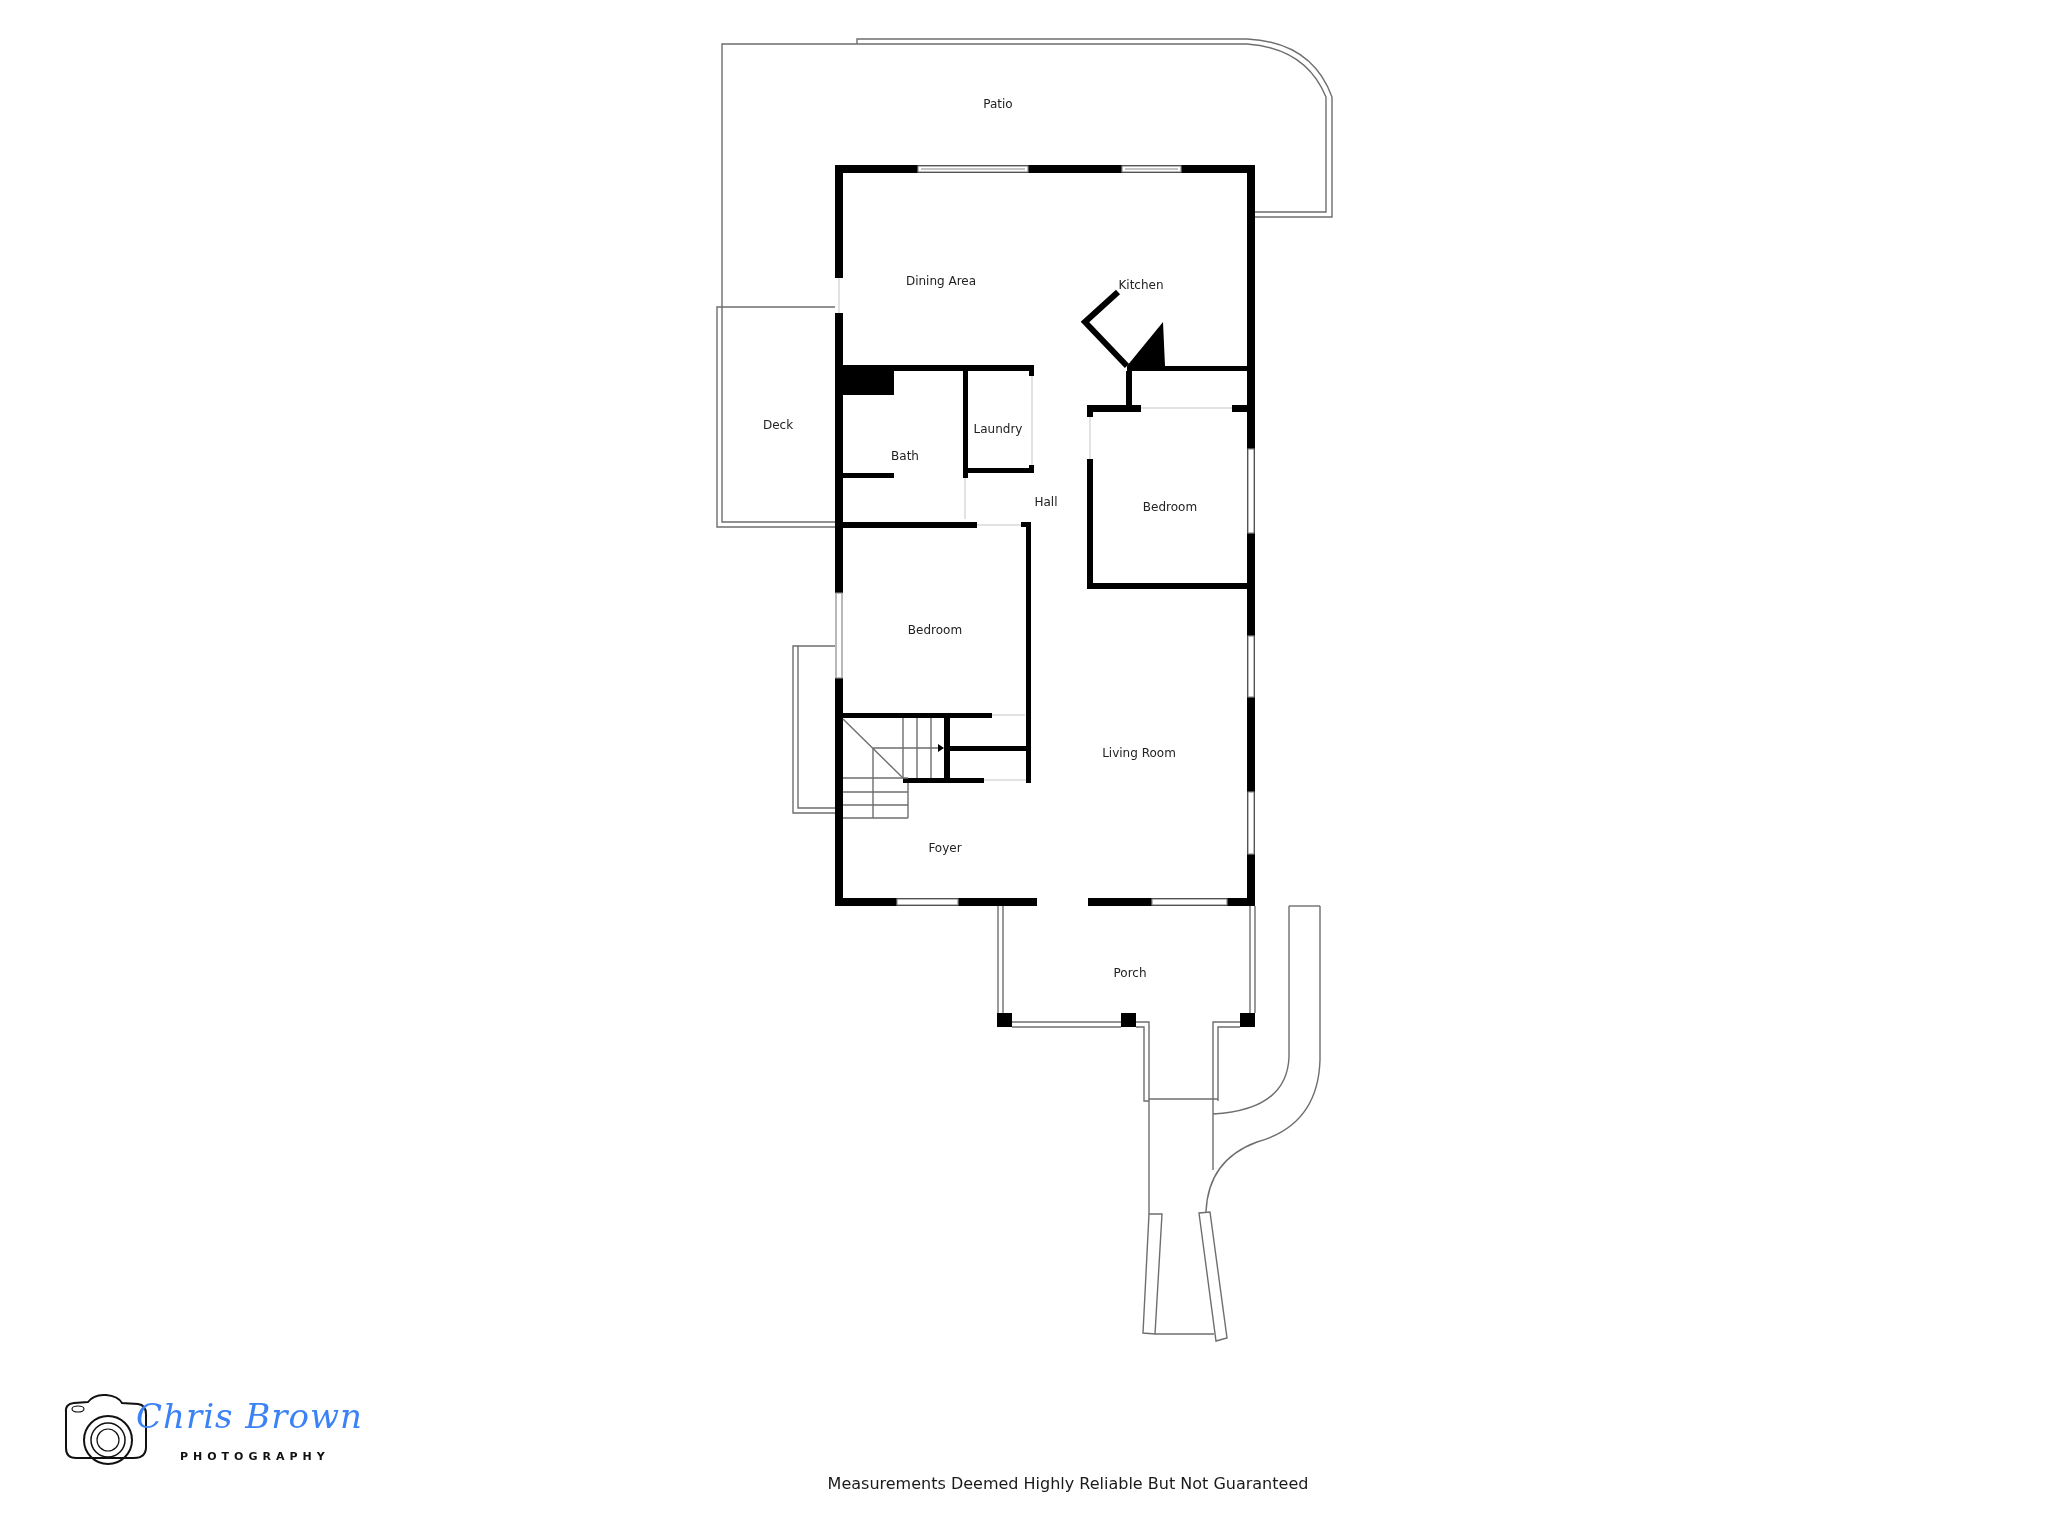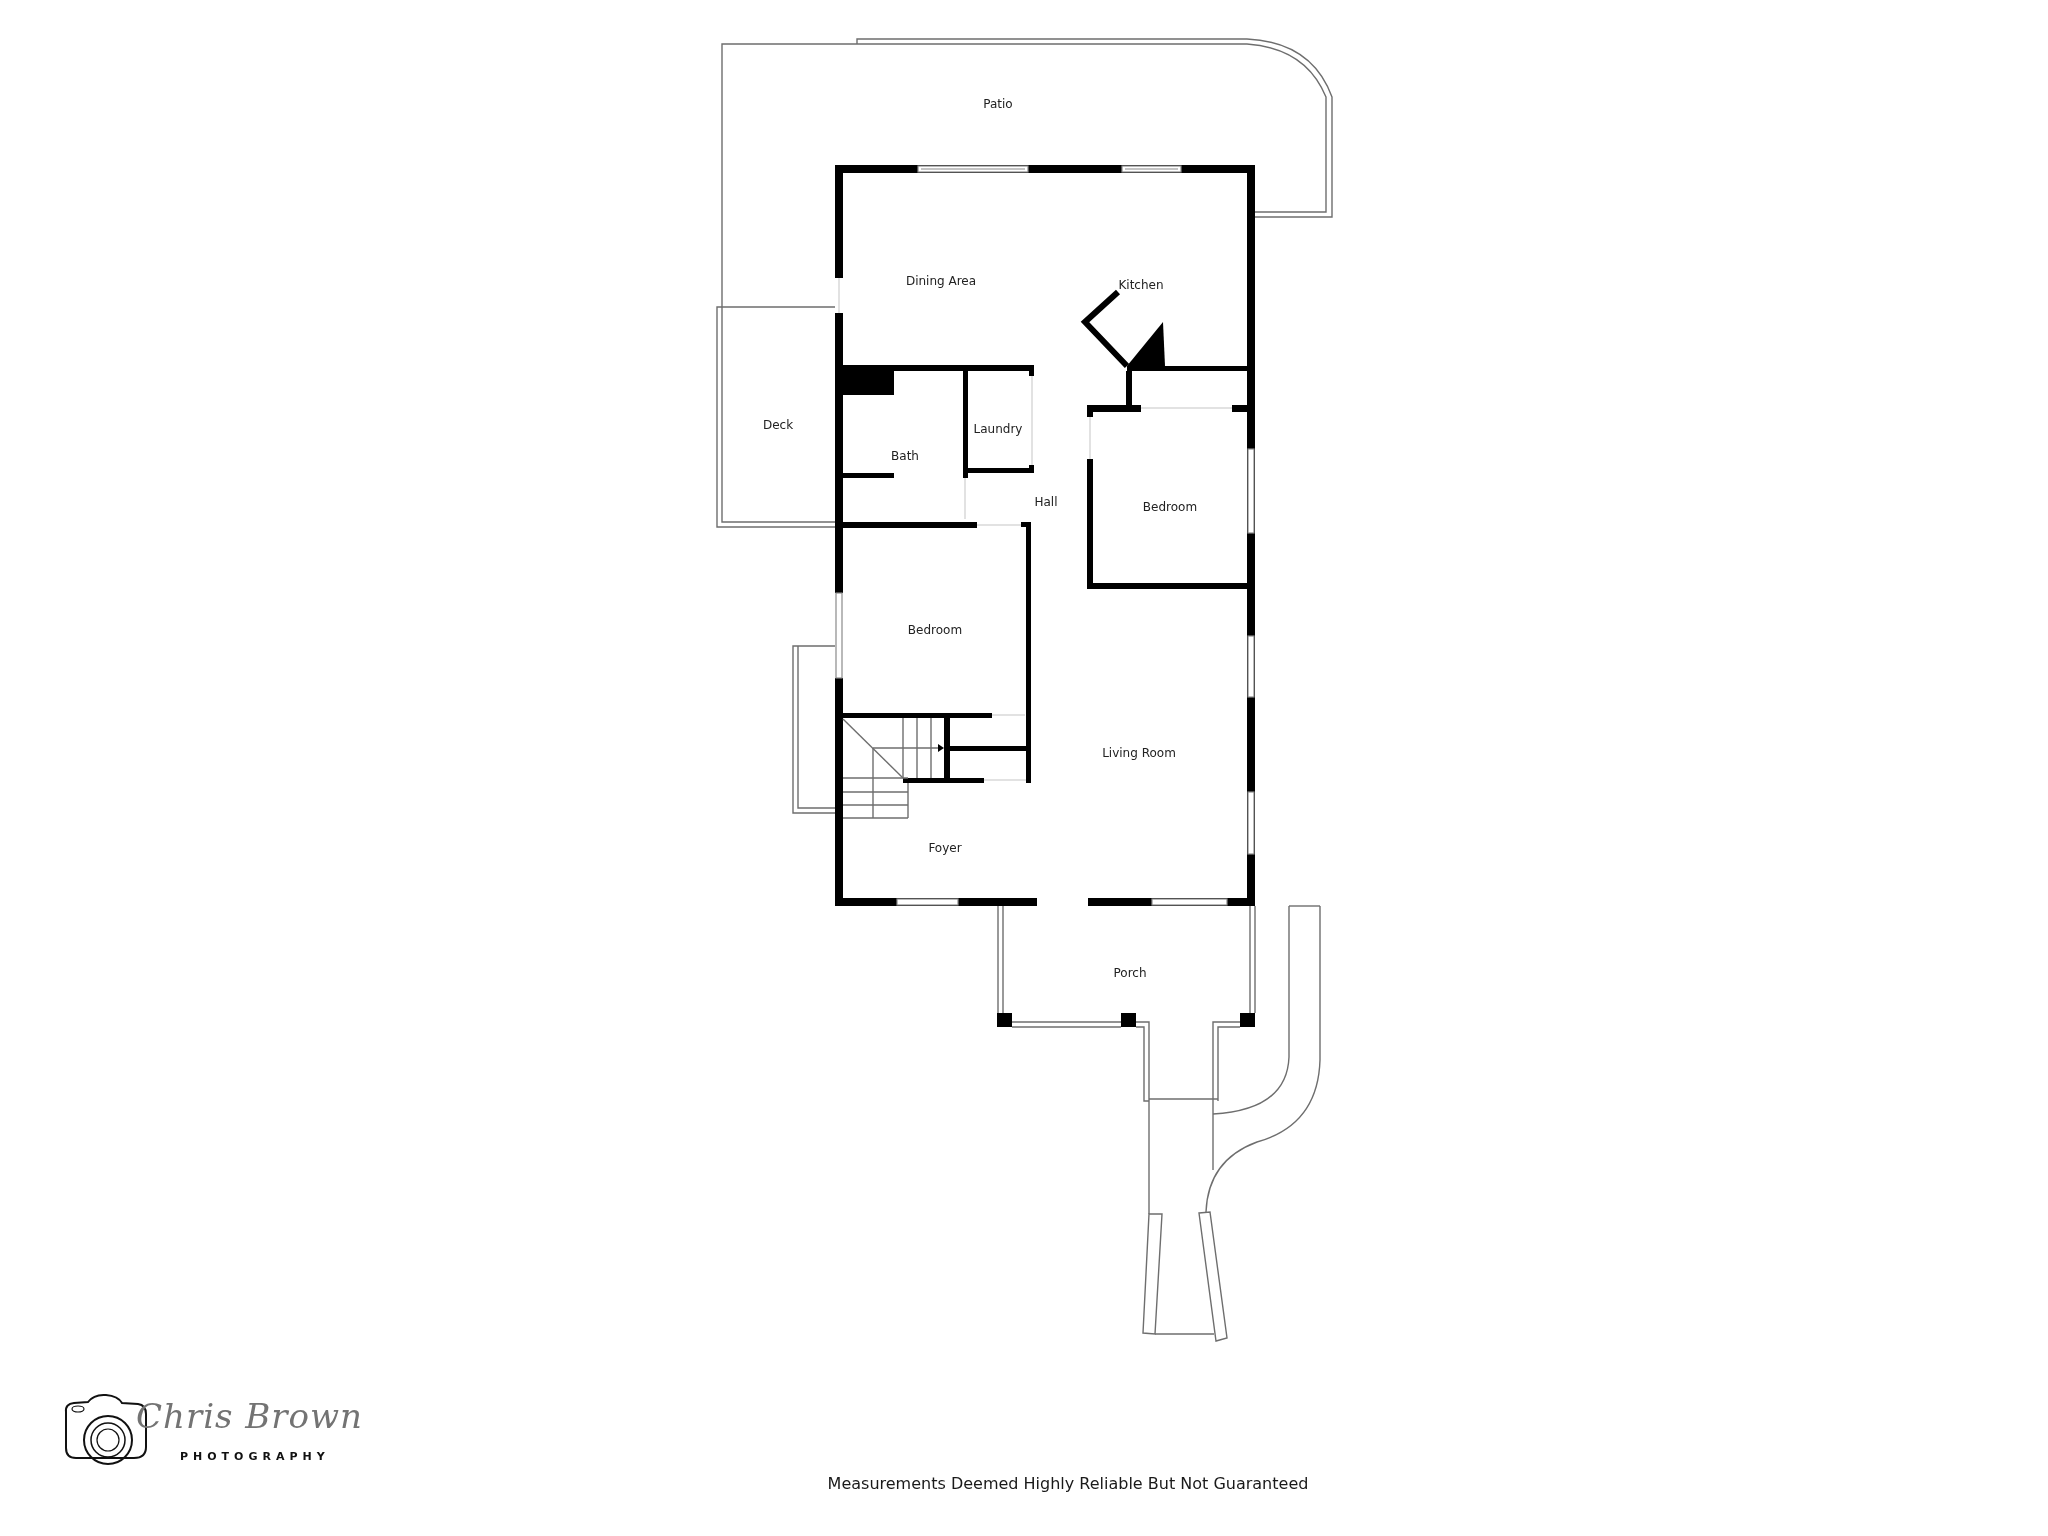--- a/index.html
+++ b/index.html
@@ -6,21 +6,21 @@
   body { width: 2048px; height: 1536px; position: relative; overflow: hidden; font-family: "DejaVu Sans", sans-serif; }
   svg.plan { position: absolute; left: 0; top: 0; }
   .wall { fill: #000000; }
   .thin { fill: none; stroke: #6e6e6e; stroke-width: 1.4; }
   .win { fill: #ffffff; stroke: #8a8a8a; stroke-width: 1.2; }
   .open { stroke: #d8d8d8; stroke-width: 1.5; fill: none; }
   .label { font-family: "DejaVu Sans", sans-serif; font-size: 12px; fill: #222222; text-anchor: middle; dominant-baseline: middle; }
   .footer { position: absolute; left: 0; width: 2048px; top: 1474px; text-align: center; font-family: "DejaVu Sans", sans-serif; font-size: 16px; color: #1a1a1a; padding-left: 0; margin-left: 44px; }
   .footer span { position: relative; left: 0px; }
   .logo { position: absolute; left: 60px; top: 1392px; width: 290px; height: 80px; }
-  .logo-script { position: absolute; left: 76px; top: 4px; font-family: "DejaVu Serif", serif; font-style: italic; font-size: 34px; color: #737373; letter-spacing: 1px; white-space: nowrap; }
+  .logo-script { position: absolute; left: 76px; top: 4px; font-family: "DejaVu Serif", serif; font-style: italic; font-size: 34px; color: #3b82f6; letter-spacing: 1px; white-space: nowrap; }
   .logo-sub { position: absolute; left: 108px; top: 58px; font-family: "DejaVu Sans", sans-serif; font-weight: bold; font-size: 11px; letter-spacing: 5px; color: #111; white-space: nowrap; margin-left: 12px; }
 </style>
 </head>
 <body>
 
 <svg class="plan" width="2048" height="1536" viewBox="0 0 2048 1536" xmlns="http://www.w3.org/2000/svg">
 
   <g>
     <polyline class="thin" points="722,307 722,44 857,44"></polyline>
     <path class="thin" d="M857,44 L857,39 L1247,39 Q1312,42 1332,97 L1332,217 L1255,217"></path>

